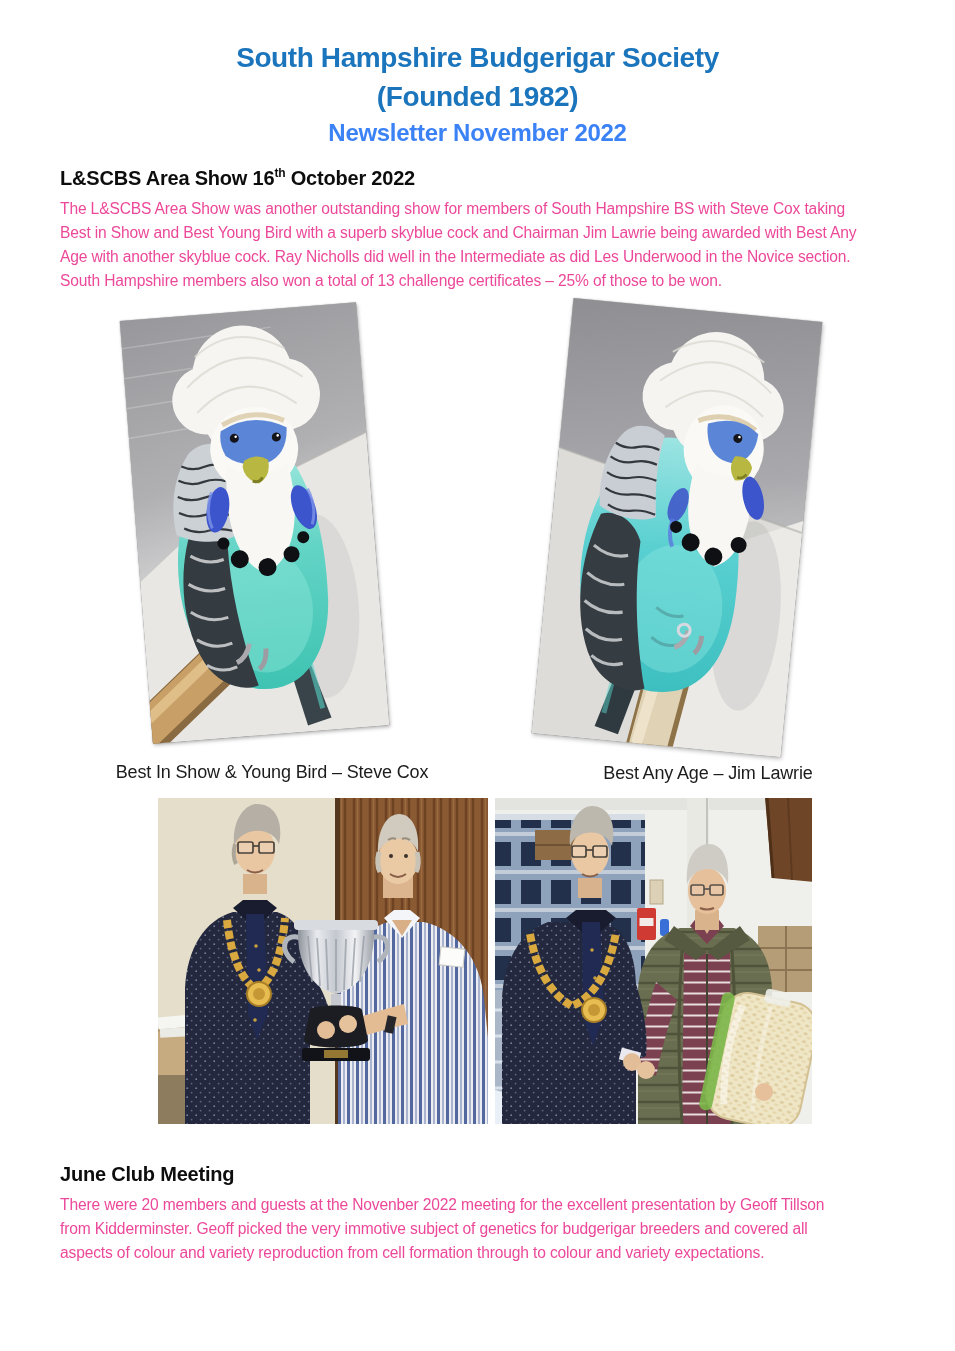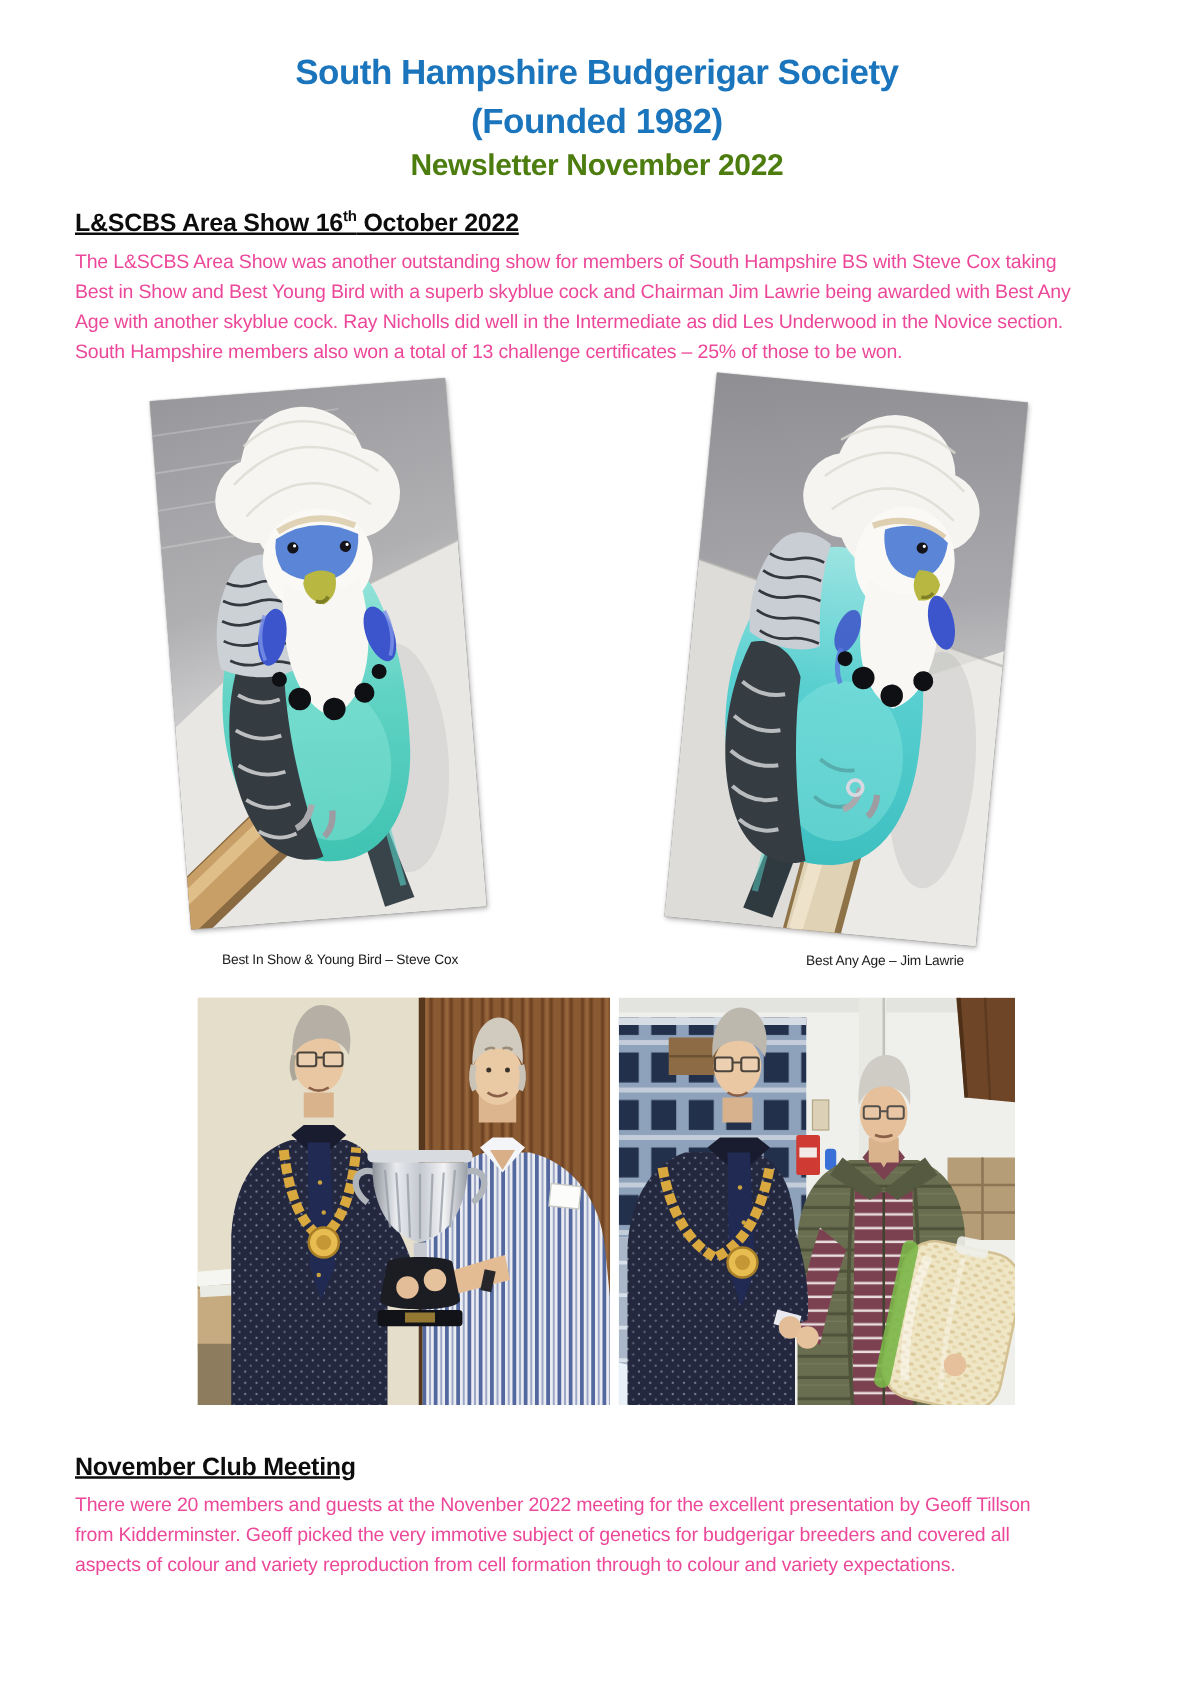--- a/index.html
+++ b/index.html
@@ -2,35 +2,35 @@
 <html><head>
 <meta charset="utf-8">
 <style>
   html,body { margin:0; padding:0; background:#ffffff; }
   .page {
     position:relative; width:955px; height:1351px; background:#ffffff;
     font-family:"Liberation Sans", sans-serif; color:#1c1c1c; overflow:hidden;
   }
   .masthead { padding-top:38px; text-align:center; font-weight:bold; }
   .mast-line1, .mast-line2 { font-size:28px; line-height:39px; color:#1b75bc; letter-spacing:-0.4px; }
-  .mast-line3 { font-size:24px; line-height:33px; color:#4d7c0f; letter-spacing:-0.3px; }
+  .mast-line3 { font-size:24px; line-height:33px; color:#3b82f6; letter-spacing:-0.3px; }
   .section-heading {
-    margin:17px 60px 0 60px; font-size:20px; font-weight:bold; color:#0d0d0d; letter-spacing:-0.2px;text-decoration:underline;
+    margin:17px 60px 0 60px; font-size:20px; font-weight:bold; color:#0d0d0d; letter-spacing:-0.2px;
   }
   .section-heading sup { font-size:12px; }
   .body-text { margin:7px 40px 0 60px; font-size:15.6px; line-height:24px; letter-spacing:-0.15px; color:#ec4899; }
   .body-text .tline { white-space:nowrap; }
   .photo {
     position:absolute; box-shadow:1px 2px 4px rgba(0,0,0,0.28), 0 0 1px rgba(0,0,0,0.45);
     background:#bbb; overflow:hidden;
   }
   #bird-photo-left  { left:136px; top:311px; width:237px; height:424px; transform:rotate(-4.5deg); }
   #bird-photo-right { left:552px; top:309px; width:250px; height:437px; transform:rotate(5.5deg); }
   #group-photo { position:absolute; left:158px; top:798px; width:654px; height:326px; }
-  .caption { position:absolute; font-size:11px; letter-spacing:-0.15px; color:#1c1c1c; text-align:center; }
+  .caption { position:absolute; font-size:18px; letter-spacing:-0.15px; color:#1c1c1c; text-align:center; }
   #caption-bird-left  { left:112px; top:762px; width:320px; }
   #caption-bird-right { left:588px; top:763px; width:240px; }
   #caption-group { left:158px; top:1130px; width:654px; }
   .section-2 { position:absolute; left:0; top:1163px; width:100%; }
   svg { display:block; }
 </style>
 </head>
 <body>
 
 <div class="page">
@@ -434,21 +434,21 @@
           <path d="M602,207 q-4,50 4,108" stroke="#ffffff" stroke-width="4" fill="none" opacity="0.3"></path>
           <rect x="594" y="190" width="26" height="14" rx="4" fill="#eef0ea" opacity="0.9"></rect>
         </g>
         <circle cx="606" cy="294" r="9" fill="#e6c09a"></circle>
       </g>
     </svg>
   </div>
 
 
   <div class="section-2">
-    <div class="section-heading" style="margin-top:0;">November Club Meeting</div>
+    <div class="section-heading" style="margin-top:0;">June Club Meeting</div>
     <div class="body-text">
       <div class="tline">There were 20 members and guests at the Novenber 2022 meeting for the excellent presentation by Geoff Tillson</div>
       <div class="tline">from Kidderminster. Geoff picked the very immotive subject of genetics for budgerigar breeders and covered all</div>
       <div class="tline">aspects of colour and variety reproduction from cell formation through to colour and variety expectations.</div>
     </div>
   </div>
 
 </div>
 
 </body></html>

